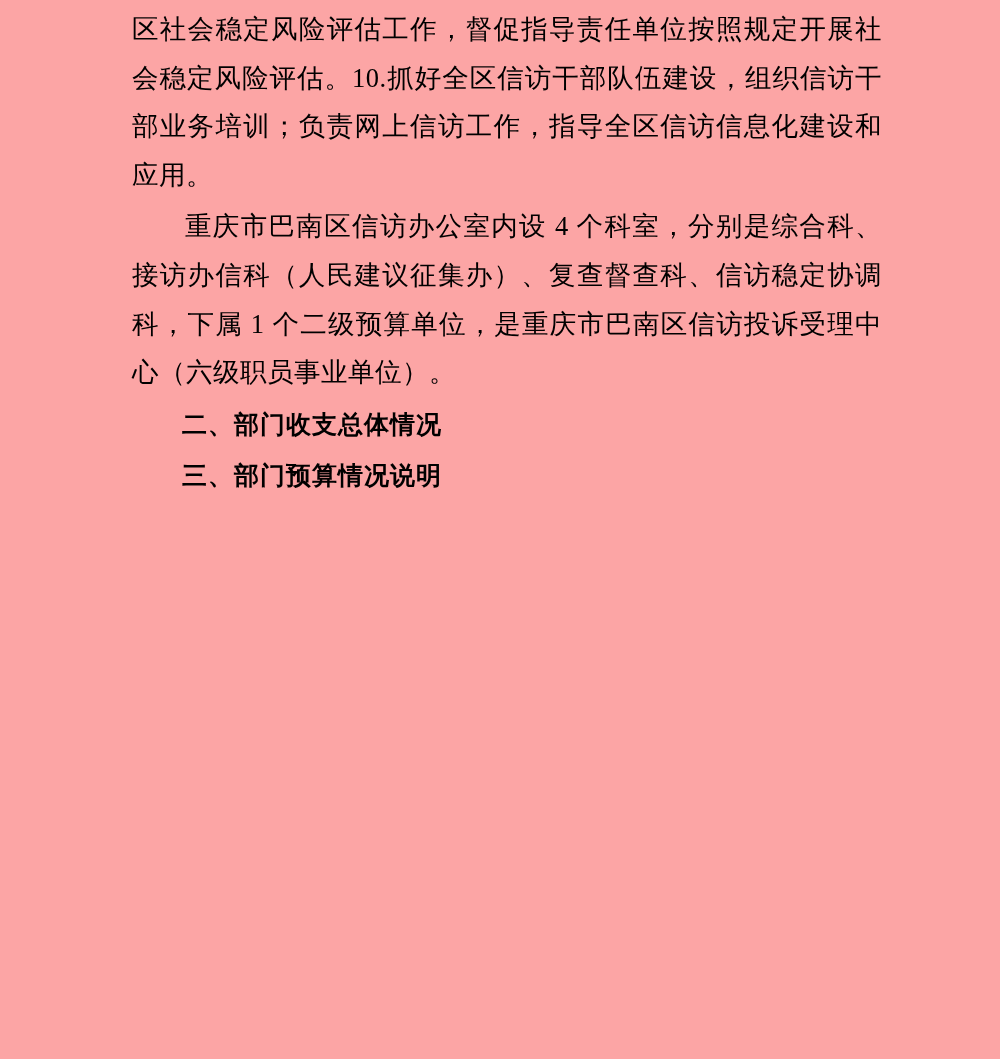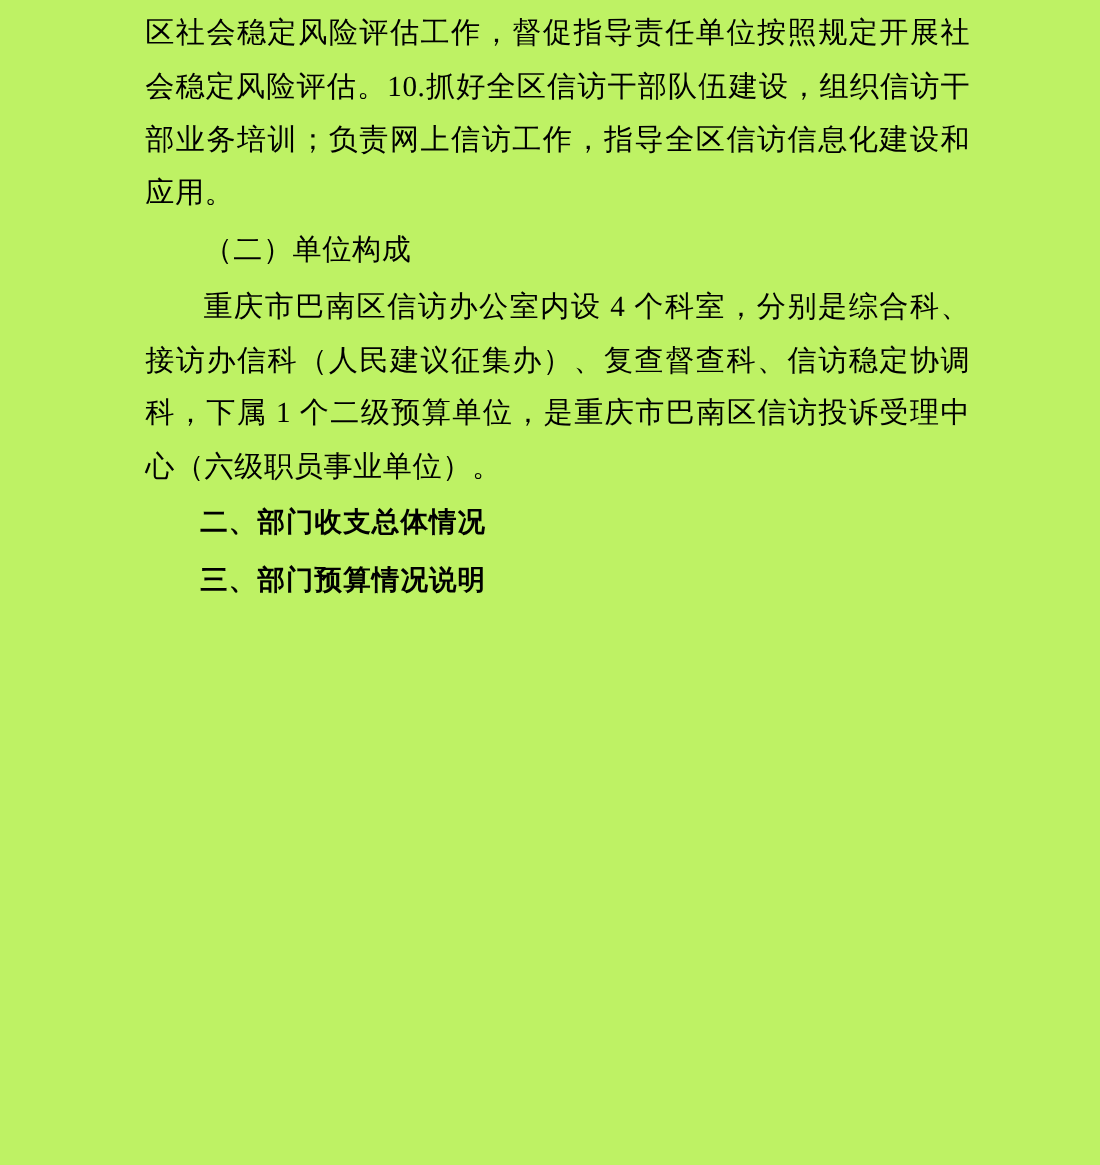--- a/index.html
+++ b/index.html
@@ -5,21 +5,21 @@
   html, body {
     margin: 0;
     padding: 0;
     background: #ffffff;
   }
   .page {
     position: relative;
     width: 1000px;
     height: 1059px;
     box-sizing: border-box;
-    background: #bef264;
+    background: #fca5a5;
     color: #000000;
     padding: 5px 118px 0 132px;
     font-family: "Liberation Serif", "DejaVu Serif", serif;
     overflow: hidden;
   }
   .para {
     margin: 0 0 3px 0;
     font-size: 26.5px;
     line-height: 48.6px;
     text-align: justify;
@@ -41,21 +41,20 @@
     text-align: left;
     letter-spacing: 1px;
   }
 </style>
 </head>
 <body>
 
 <div class="page">
   <p class="para last-flush">区社会稳定风险评估工作，督促指导责任单位按照规定开展社会稳定风险评估。10.抓好全区信访干部队伍建设，组织信访干部业务培训；负责网上信访工作，指导全区信访信息化建设和应用。</p>
 
-  <p class="para subheading indent">（二）单位构成</p>
 
   <p class="para indent last-flush">重庆市巴南区信访办公室内设 4 个科室，分别是综合科、接访办信科（人民建议征集办）、复查督查科、信访稳定协调科，下属 1 个二级预算单位，是重庆市巴南区信访投诉受理中心（六级职员事业单位）。</p>
 
   <p class="para heading indent">二、部门收支总体情况</p>
 
 
 
   <p class="para heading indent">三、部门预算情况说明</p>
 </div>
 

